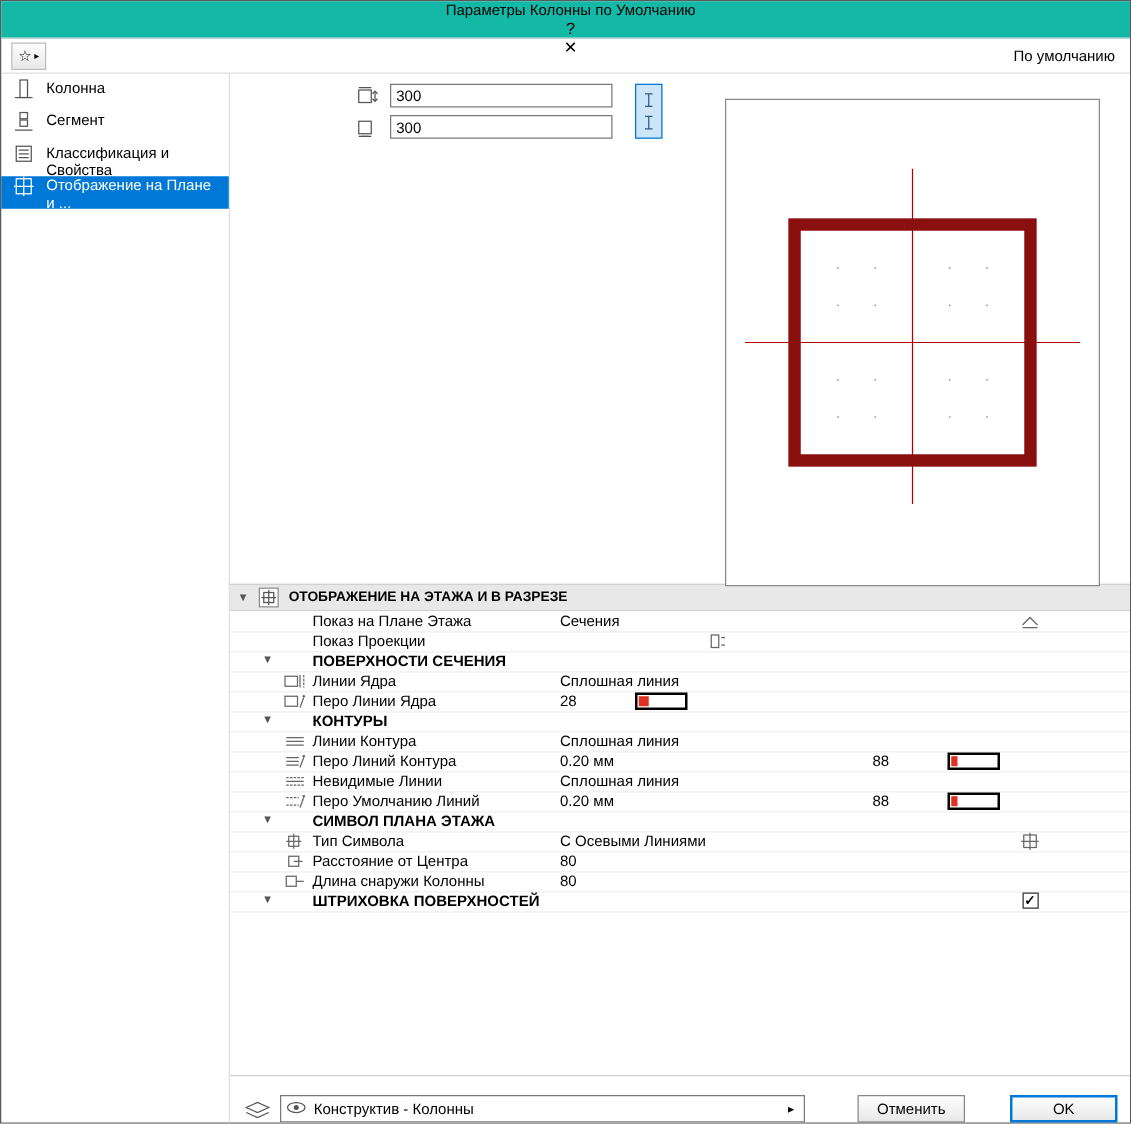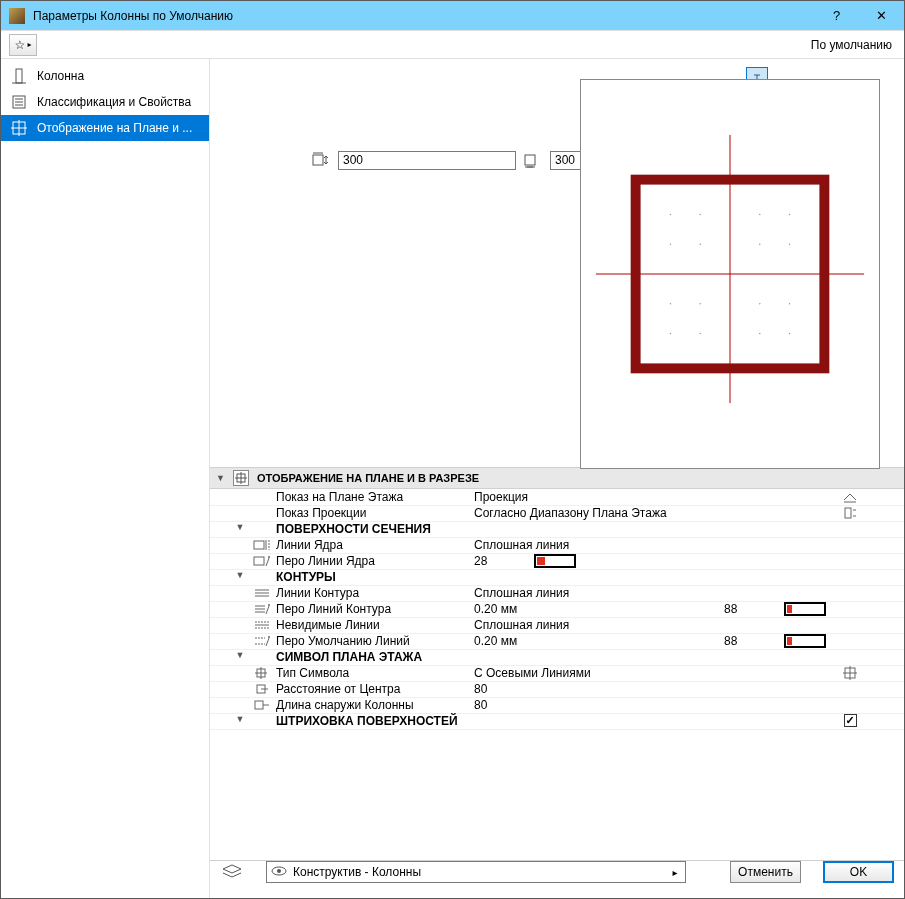--- a/index.html
+++ b/index.html
@@ -13,25 +13,26 @@
   .window {
     width: 905px;
     height: 899px;
     border: 1px solid #5a5a5a;
     display: flex;
     flex-direction: column;
     background: #fff;
   }
   .titlebar {
     height: 30px;
-    background: #7dd3fc;
+    background: #14b8a6;
     display: flex;
     align-items: center;
     padding: 0 0 0 8px;
     border-bottom: 1px solid #e0e0e0;
+    flex-direction: column;
   }
   .titlebar-icon {
     width: 16px; height: 16px;
     background: linear-gradient(135deg, #c0a050 0%, #604020 100%);
     margin-right: 8px;
   }
   .titlebar-text { flex: 1; font-size: 12px; }
   .titlebar-btn {
     width: 45px; height: 30px;
     display: flex; align-items: center; justify-content: center;
@@ -61,21 +62,21 @@
     display: flex;
     min-height: 0;
   }
   .sidebar {
     width: 215px;
     border-right: 1px solid #e0e0e0;
     padding: 4px 0;
   }
   .side-item {
     display: flex;
-    align-items: center;
+    align-items: flex-start;
     height: 26px;
     padding: 0 10px;
     gap: 10px;
   }
   .side-item.selected {
     background: #0078d7;
     color: #fff;
   }
   .side-icon {
     width: 16px; height: 16px;
@@ -87,21 +88,21 @@
     display: flex;
     flex-direction: column;
     min-height: 0;
   }
   .top-area {
     display: flex;
     padding: 8px 10px 6px 100px;
     gap: 18px;
     height: 200px;
   }
-  .dim-col { display: flex; flex-direction: row; gap: 6px; }
+  .dim-col { display: flex; flex-direction: column; gap: 6px; }
   .dim-row { display: flex; align-items: center; gap: 6px; }
   .dim-icon { width: 22px; height: 18px; display:flex; align-items:center; justify-content:center;}
   .dim-icon svg { width: 20px; height: 16px;}
   input.dim-input {
     width: 178px; height: 19px;
     border: 1px solid #7a7a7a;
     padding: 0 4px;
     font-size: 12px;
     font-family: inherit;
   }
@@ -181,45 +182,46 @@
   .pen-swatch.w20 .bar { width: 5px; }
   .pen-swatch.w0  .bar { width: 2px; }
   .eicon svg { width:16px; height:14px;}
   .chk {
     width:13px; height:13px; border:1px solid #333; display:flex; align-items:center; justify-content:center; font-size:11px; background:#fff;
   }
   .bottombar {
     height: 38px;
     border-top: 1px solid #d0d0d0;
     display: flex;
-    align-items: flex-start;
+    align-items: flex-end;
     padding: 0 10px;
-    gap: 22px;
+    gap: 6px;
   }
   .bb-icon { width:24px; height:20px; display:flex; align-items:center; justify-content:center;}
   .bb-icon svg { width:22px; height:16px;}
   .layer-combo {
     flex: 0 0 420px;
     height: 22px;
     border: 1px solid #7a7a7a;
     display: flex;
     align-items: center;
     padding: 0 4px;
     gap: 6px;
     background:#fff;
   }
   .layer-combo .eye { width:16px;}
   .layer-combo .txt { flex:1; }
   .layer-combo .arr { width:12px; text-align:center; font-size:10px;}
   .btn {
-    width: 71px; height: 22px;
+    width: 86px; height: 22px;
     border: 1px solid #888;
     background: linear-gradient(#fefefe,#e8e8e8);
     display:flex; align-items:center; justify-content:center;
     font-size:12px;
+    margin-left:30px;
   }
   .btn.primary {
     border: 2px solid #0078d7;
   }
   .bottombar .spacer { flex:1; }
   .rel { position: relative; }
 </style>
 </head>
 <body>
 
@@ -245,20 +247,30 @@
 
     <div class="sidebar">
       <div class="side-item">
         <span class="side-icon">
           <svg viewBox="0 0 16 16">
               <rect x="5" y="1" width="6" height="14" fill="none" stroke="#555"></rect>
               <line x1="1" y1="15" x2="15" y2="15" stroke="#555"></line>
             </svg>
         </span>
         <span>Колонна</span>
+      </div>
+      <div class="side-item">
+        <span class="side-icon">
+          <svg viewBox="0 0 16 16">
+              <rect x="5" y="1" width="6" height="5" fill="none" stroke="#555"></rect>
+              <rect x="5" y="7" width="6" height="5" fill="none" stroke="#555"></rect>
+              <line x1="1" y1="15" x2="15" y2="15" stroke="#555"></line>
+            </svg>
+        </span>
+        <span>Сегмент</span>
       </div>
       <div class="side-item">
         <span class="side-icon">
           <svg viewBox="0 0 16 16">
               <rect x="2" y="2" width="12" height="12" fill="none" stroke="#555"></rect>
               <line x1="4" y1="5" x2="12" y2="5" stroke="#555"></line>
               <line x1="4" y1="8" x2="12" y2="8" stroke="#555"></line>
               <line x1="4" y1="11" x2="12" y2="11" stroke="#555"></line>
             </svg>
         </span>
@@ -339,45 +351,44 @@
 
       <div class="section-header">
         <span class="tri">▼</span>
         <span class="hicon">
           <svg width="12" height="12" viewBox="0 0 12 12">
               <rect x="2" y="2" width="8" height="8" fill="none" stroke="#555"></rect>
               <line x1="6" y1="0" x2="6" y2="12" stroke="#555"></line>
               <line x1="0" y1="6" x2="12" y2="6" stroke="#555"></line>
             </svg>
         </span>
-        <span>ОТОБРАЖЕНИЕ НА ПЛАНЕ И В РАЗРЕЗЕ</span>
+        <span>ОТОБРАЖЕНИЕ НА ЭТАЖА И В РАЗРЕЗЕ</span>
       </div>
 
       <div class="grid">
 
         <div class="row">
           <span class="tri"></span>
             <span class="ricon"></span>
           <span class="label">Показ на Плане Этажа</span>
-          <span class="value">Проекция</span>
+          <span class="value">Сечения</span>
           <span class="num"></span>
             <span class="pen"></span>
           <span class="tail eicon">
               <svg viewBox="0 0 16 14">
                 <path d="M2 10 L8 4 L14 10" fill="none" stroke="#666"></path>
                 <line x1="2" y1="12" x2="14" y2="12" stroke="#666"></line>
               </svg>
             </span>
         </div>
 
         <div class="row">
           <span class="tri"></span>
             <span class="ricon"></span>
           <span class="label">Показ Проекции</span>
-          <span class="value">Согласно Диапазону Плана Этажа</span>
           <span class="num"></span>
             <span class="pen"></span>
           <span class="tail eicon">
               <svg viewBox="0 0 16 14">
                 <rect x="3" y="2" width="6" height="10" fill="none" stroke="#666"></rect>
                 <line x1="11" y1="4" x2="14" y2="4" stroke="#666"></line>
                 <line x1="11" y1="10" x2="14" y2="10" stroke="#666"></line>
               </svg>
             </span>
         </div>

